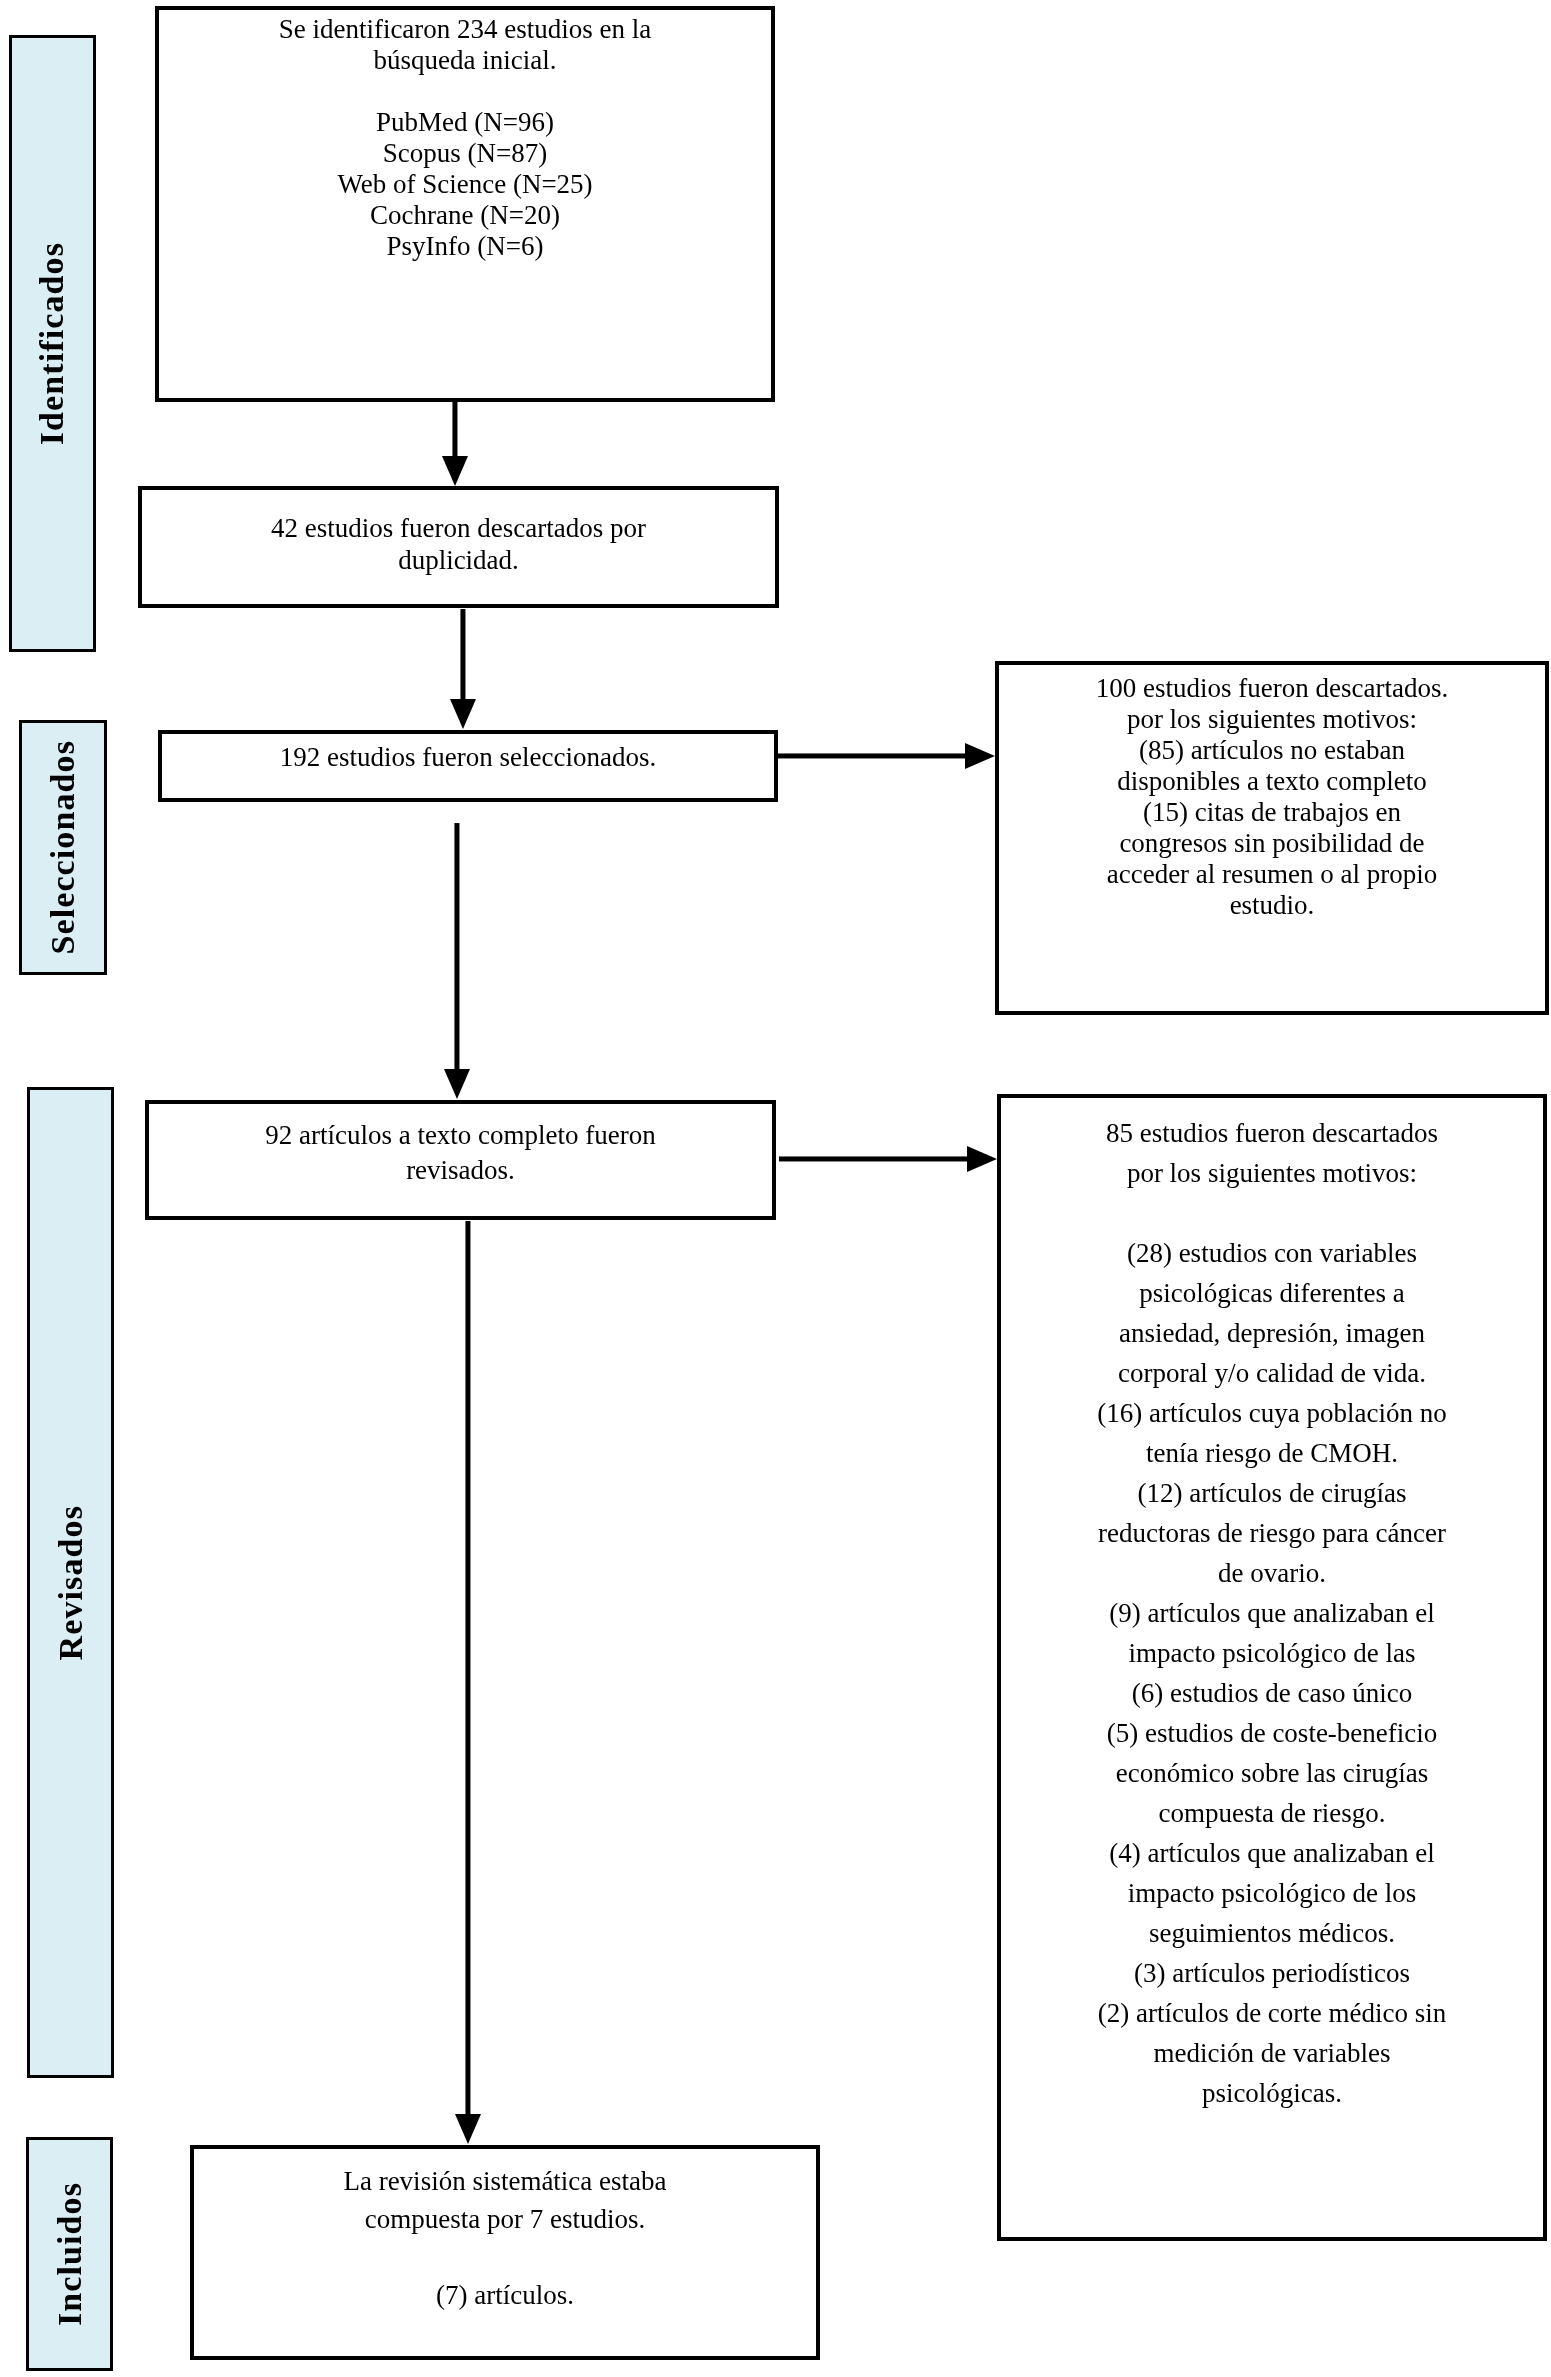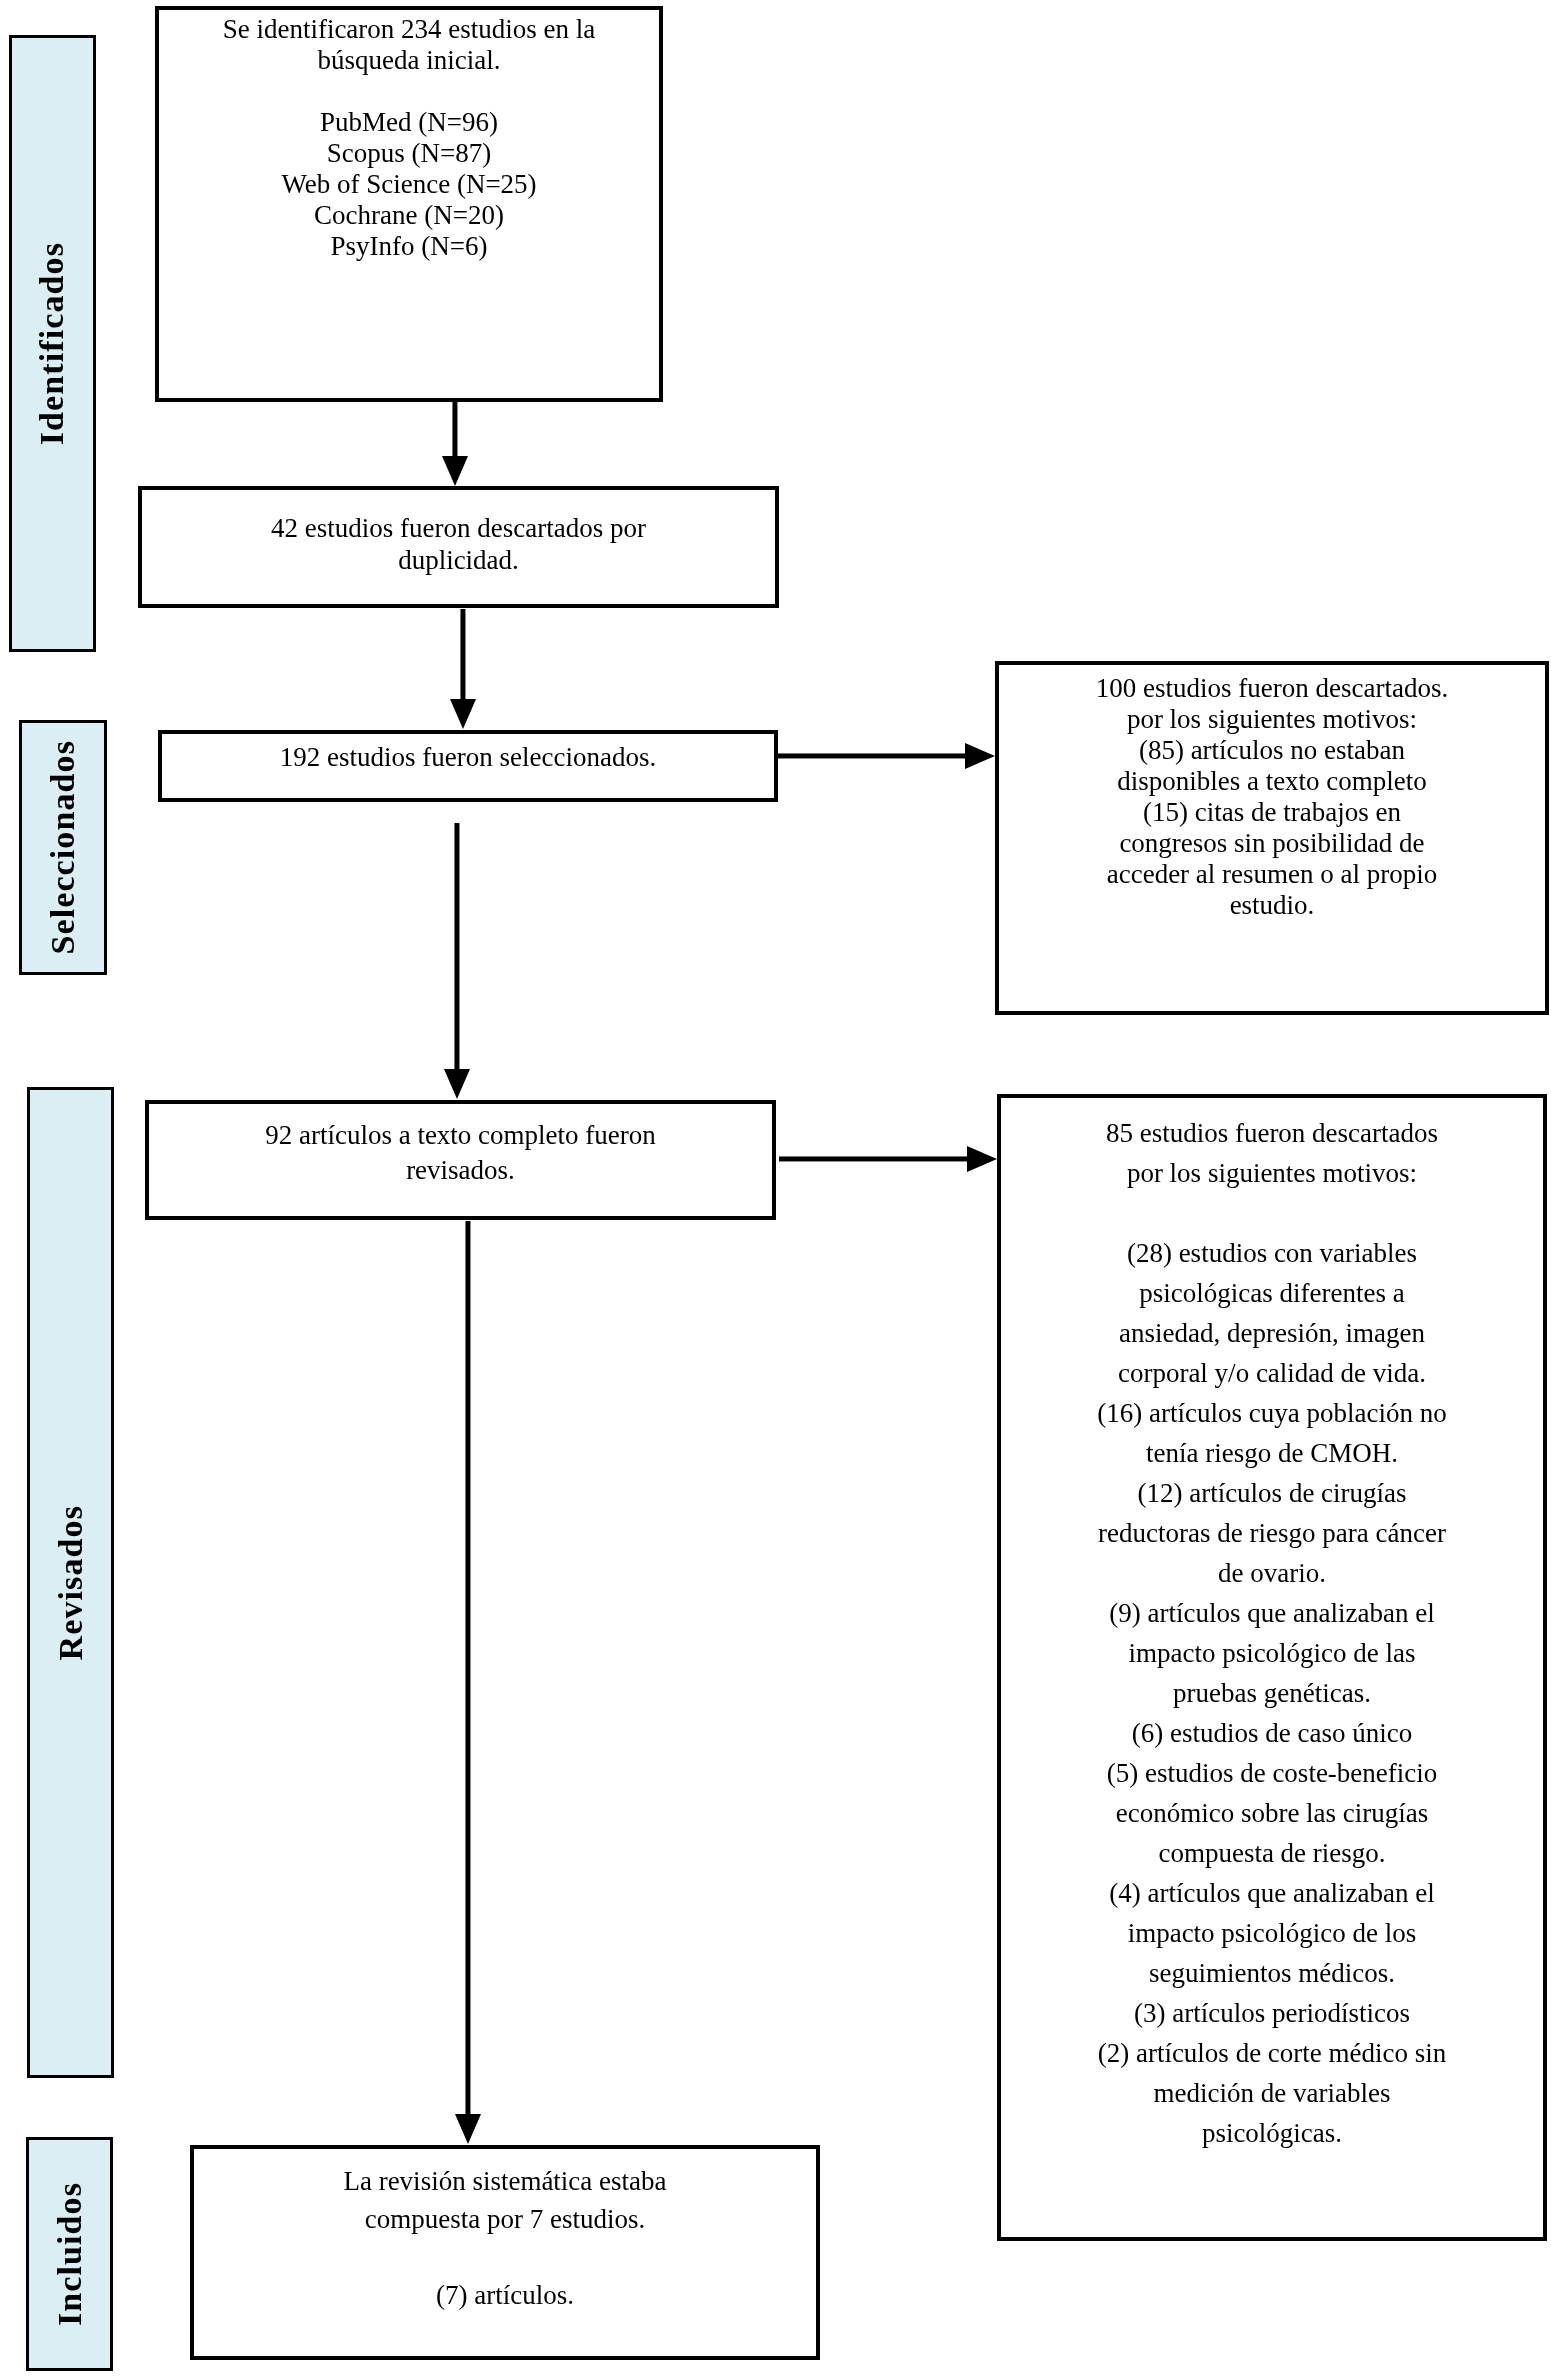--- a/index.html
+++ b/index.html
@@ -85,21 +85,21 @@
   <div class="stage-label" style="left:19px;top:720px;width:88px;height:255px;">
     <span>Seleccionados</span>
   </div>
   <div class="stage-label" style="left:27px;top:1087px;width:87px;height:991px;">
     <span>Revisados</span>
   </div>
   <div class="stage-label" style="left:26px;top:2137px;width:87px;height:234px;">
     <span>Incluidos</span>
   </div>
 
-  <div class="flow-box bx-identified" style="left:155px;top:5.7px;width:508px;height:396px;">
+  <div class="flow-box bx-identified" style="left:155px;top:5.7px;width:620px;height:396px;">
       <div class="line">Se identificaron 234 estudios en la</div>
       <div class="line">búsqueda inicial.</div>
       <div class="line"></div>
       <div class="line">PubMed (N=96)</div>
       <div class="line">Scopus (N=87)</div>
       <div class="line">Web of Science (N=25)</div>
       <div class="line">Cochrane (N=20)</div>
       <div class="line">PsyInfo (N=6)</div>
     </div>
 
@@ -143,21 +143,20 @@
       <div class="line">psicológicas diferentes a</div>
       <div class="line">ansiedad, depresión, imagen</div>
       <div class="line">corporal y/o calidad de vida.</div>
       <div class="line">(16) artículos cuya población no</div>
       <div class="line">tenía riesgo de CMOH.</div>
       <div class="line">(12) artículos de cirugías</div>
       <div class="line">reductoras de riesgo para cáncer</div>
       <div class="line">de ovario.</div>
       <div class="line">(9) artículos que analizaban el</div>
       <div class="line">impacto psicológico de las</div>
-      <div class="line">pruebas genéticas.</div>
       <div class="line">(6) estudios de caso único</div>
       <div class="line">(5) estudios de coste-beneficio</div>
       <div class="line">económico sobre las cirugías</div>
       <div class="line">compuesta de riesgo.</div>
       <div class="line">(4) artículos que analizaban el</div>
       <div class="line">impacto psicológico de los</div>
       <div class="line">seguimientos médicos.</div>
       <div class="line">(3) artículos periodísticos</div>
       <div class="line">(2) artículos de corte médico sin</div>
       <div class="line">medición de variables</div>

